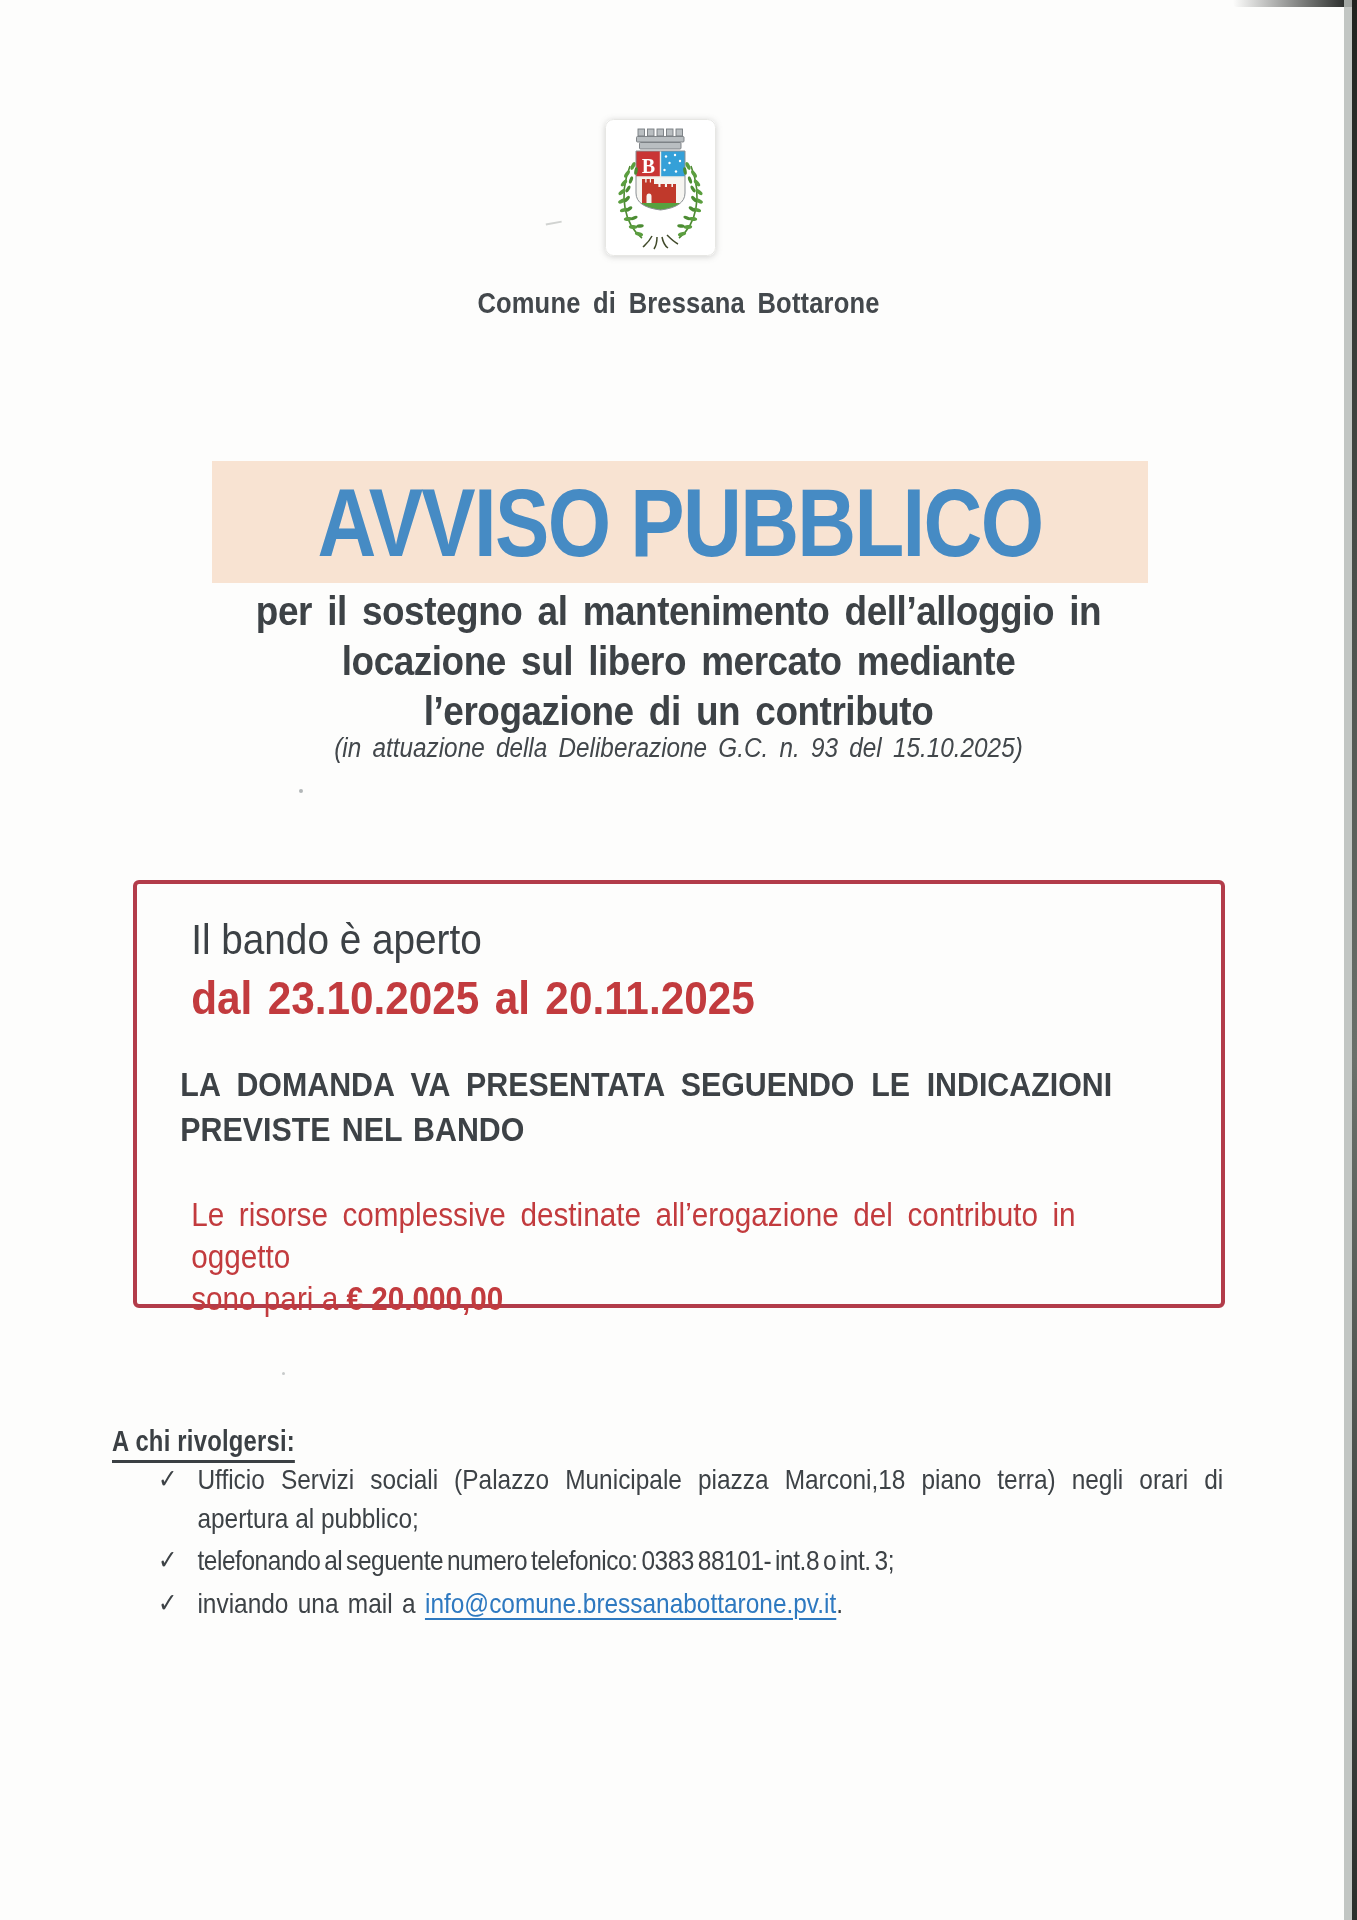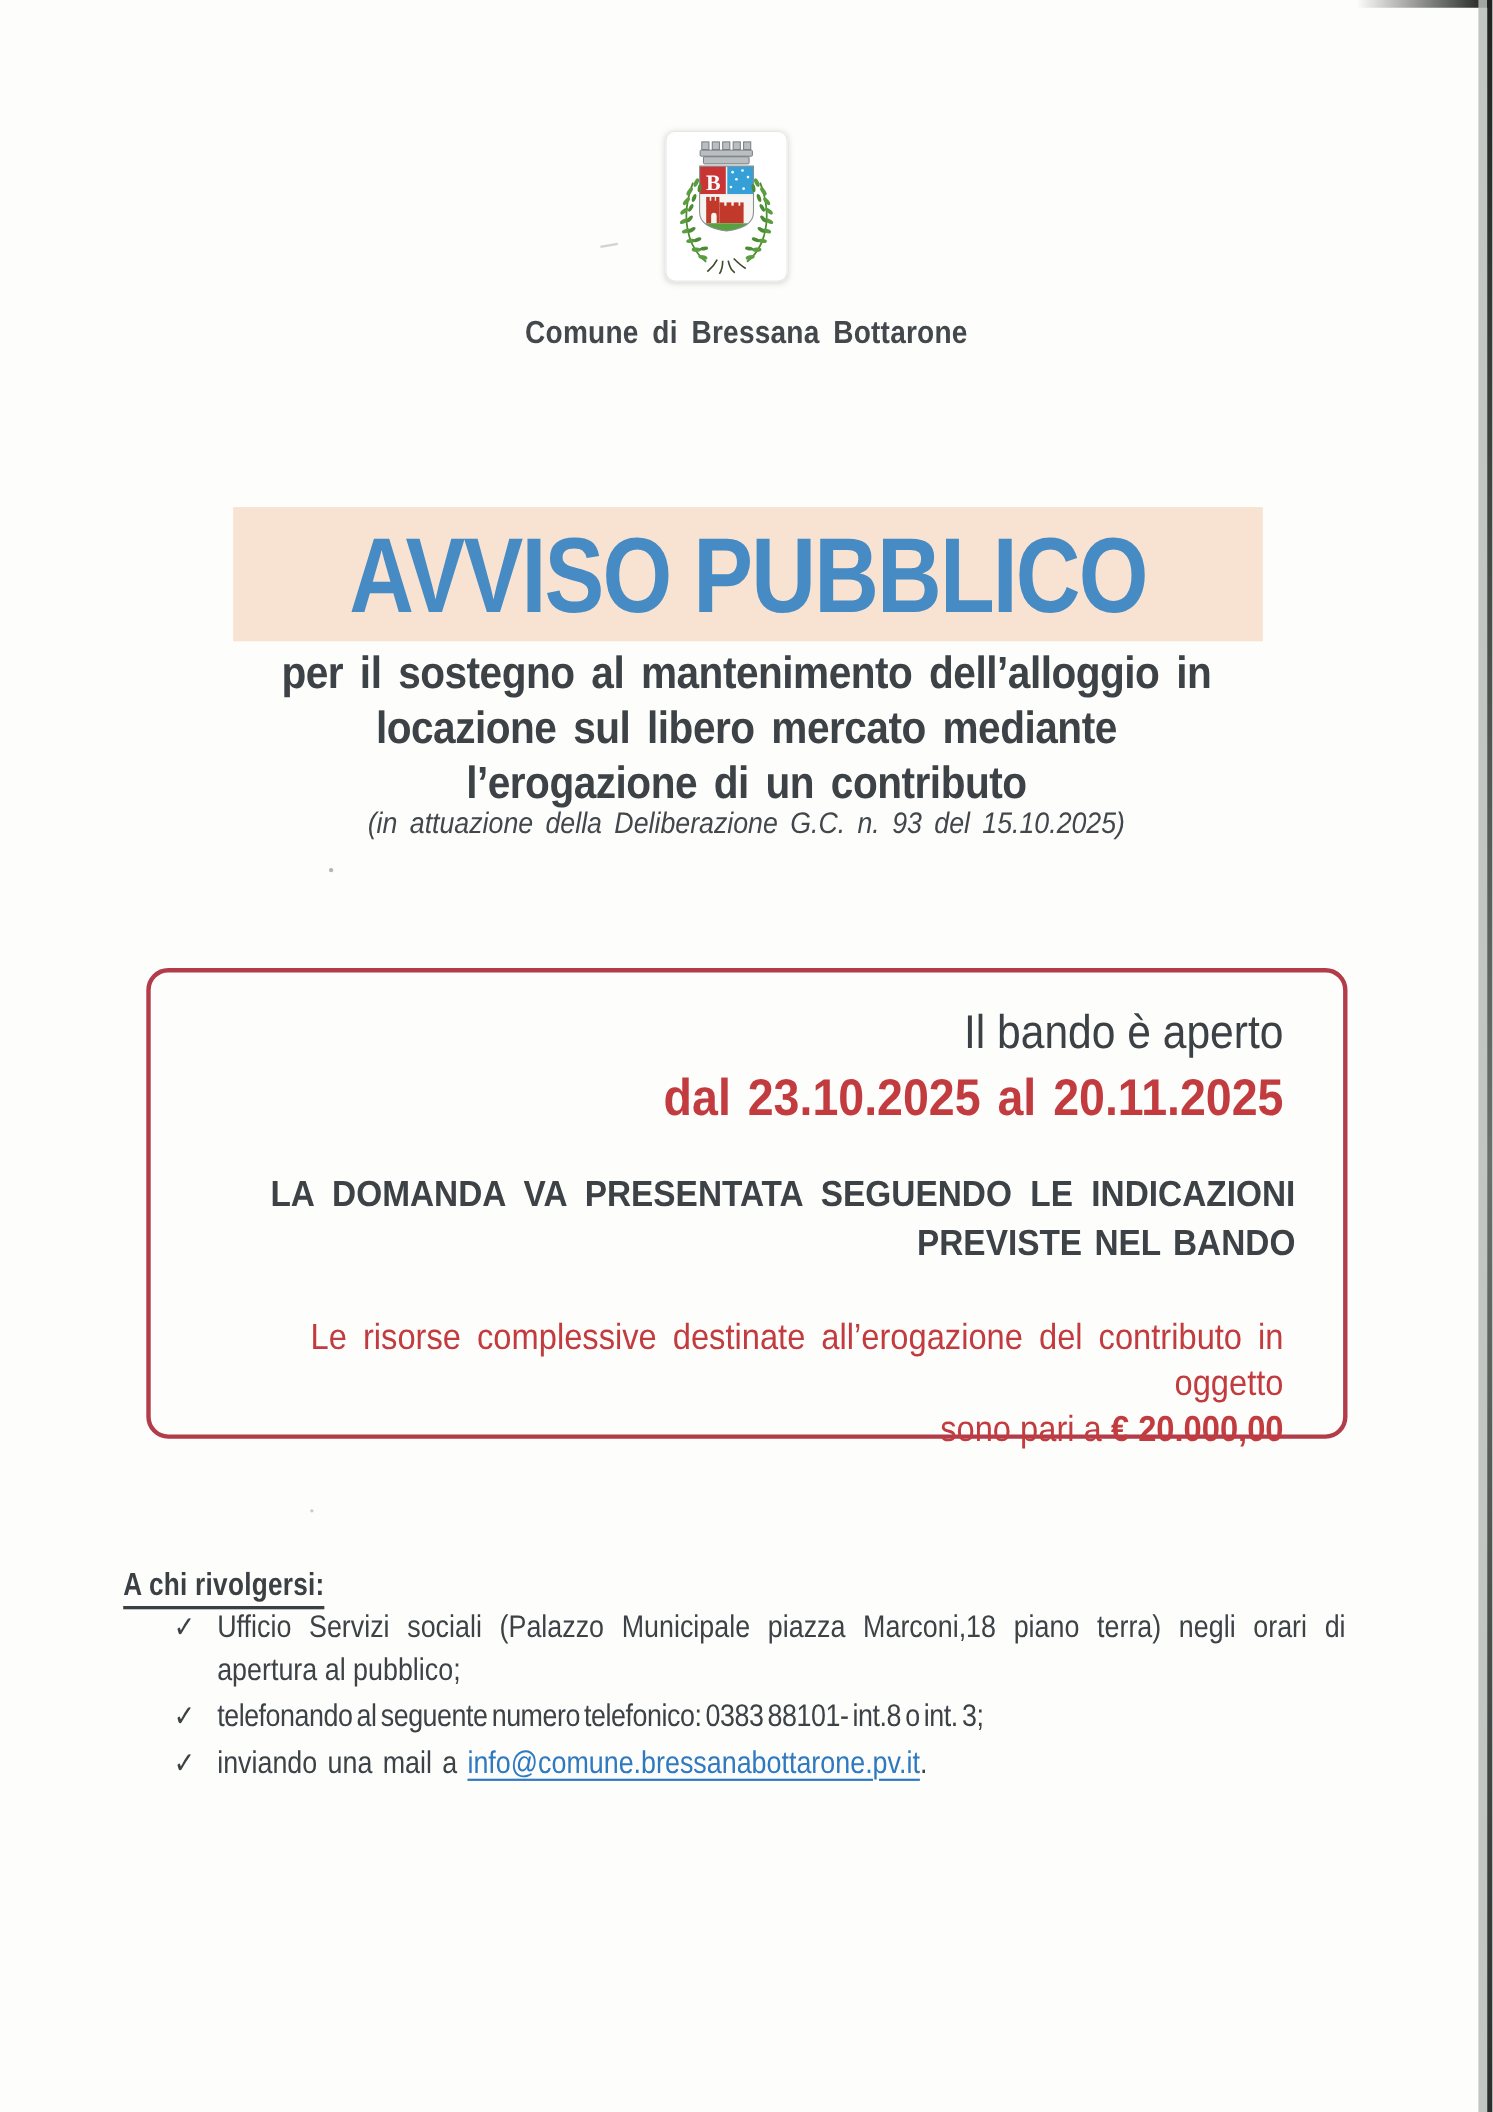--- a/index.html
+++ b/index.html
@@ -32,22 +32,22 @@
     font-size:97px;font-weight:bold;letter-spacing:-2px;color:var(--title_blue,#468bc4);
     transform:scaleX(.84);}
 
   .subtitle{position:absolute;left:0;top:586px;width:100%;text-align:center;
     font-size:41px;font-weight:bold;line-height:50px;letter-spacing:-.5px;word-spacing:6px;
     transform:scaleX(.9);color:#3d4246;}
   .subtitle-note{position:absolute;left:0;top:733px;width:100%;text-align:center;
     font-style:italic;font-size:27px;word-spacing:5px;transform:scaleX(.9);color:#42474b;}
 
   .notice-box{position:absolute;left:133px;top:880px;width:1092px;height:428px;
-    box-sizing:border-box;border:4px solid var(--border_red,#b23c4a);border-radius:20px;
-    text-align:right;background:transparent;}
+    box-sizing:border-box;border:4px solid var(--border_red,#b23c4a);border-radius:6px;
+    text-align:left;background:transparent;}
   .open-label{margin-top:30px;font-size:43px;line-height:50px;color:#3c4145;transform:scaleX(.9);}
   .open-dates{margin-top:8px;font-size:47px;line-height:52px;font-weight:bold;
     color:var(--accent_red,#c23b3e);transform:scaleX(.9);word-spacing:4px;}
   .instructions{margin-top:38px;font-size:33px;font-weight:bold;line-height:45px;
     transform:scaleX(.92);color:#3d4246;}
   .instructions .l1{word-spacing:9px;}
   .instructions .l2{word-spacing:3px;}
   .funds{margin-top:42px;font-size:33px;line-height:42px;color:var(--accent_red,#c23b3e);transform:scaleX(.9);}
   .funds .l1{word-spacing:7px;}
   .funds .amount{font-weight:bold;}

